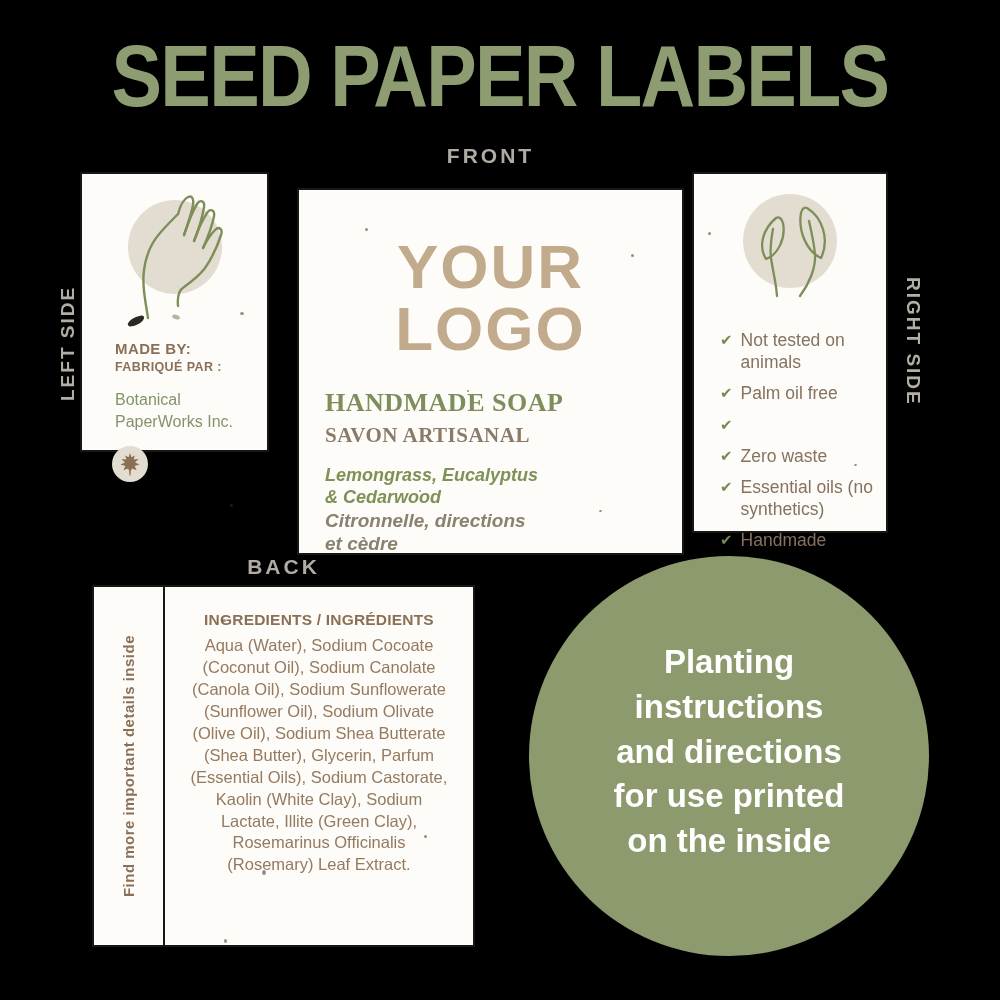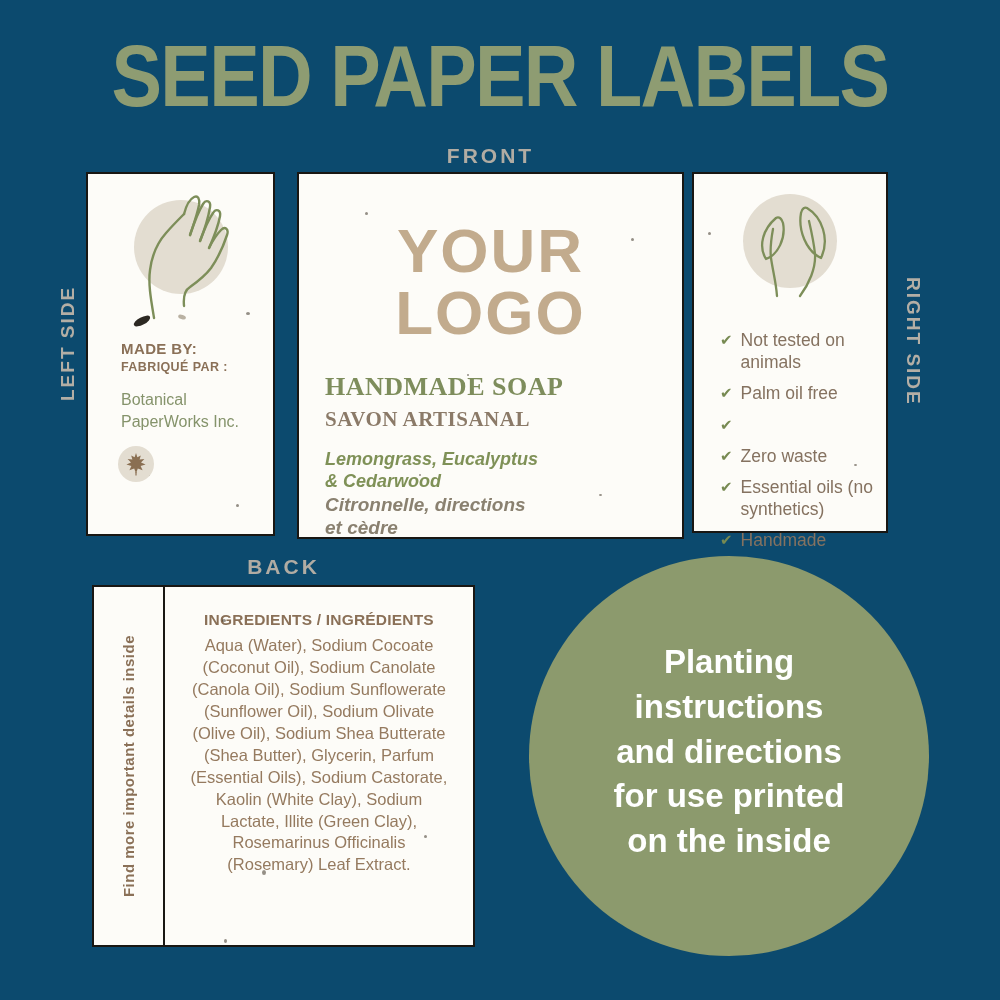--- a/index.html
+++ b/index.html
@@ -2,21 +2,21 @@
 <html><head>
 <meta charset="utf-8">
 <style>
   * { margin:0; padding:0; box-sizing:border-box; }
   html,body { width:1000px; height:1000px; }
   body {
     font-family:"Liberation Sans", sans-serif;
     background:#f2efe8;
     position:relative; overflow:hidden;
   }
-  .canvas { position:absolute; inset:0; width:1000px; height:1000px; background:#0c4a6e; }
+  .canvas { position:absolute; inset:0; width:1000px; height:1000px; background:#000000; }
 
   
   .main-title {
     position:absolute; top:32px; left:0; width:1000px;
     text-align:center; font-weight:bold; font-size:88px; line-height:1;
     color:#8e9c72; letter-spacing:-2px;
     transform:scaleX(0.86); transform-origin:center;
     white-space:nowrap;
   }
   .section-label {
@@ -30,22 +30,22 @@
     font-size:19px; letter-spacing:2px; writing-mode:vertical-rl;
     height:150px; display:flex; align-items:center; justify-content:center;
   }
   .side-label.left  { left:57px; top:268px; transform:rotate(180deg); }
   .side-label.right { left:902px; top:266px; }
 
   
   .panel {
     position:absolute; background:#fdfcf8; border:2px solid #191713;
   }
-  .panel-left  { left:86px;  top:172px; width:189px; height:364px; }
-  .panel-front { left:297px; top:172px; width:387px; height:367px; }
+  .panel-left  { left:80px;  top:172px; width:189px; height:280px; }
+  .panel-front { left:297px; top:188px; width:387px; height:367px; }
   .panel-right { left:692px; top:172px; width:196px; height:361px; }
   .panel-back  { left:92px;  top:585px; width:383px; height:362px; display:flex; }
 
   .speck { position:absolute; border-radius:50%; background:rgba(62,52,40,.55); }
 
   
   .icon-wrap { position:relative; }
   .icon-circle {
     border-radius:50%; background:#e3ddd1;
     position:absolute; top:0; left:50%; transform:translateX(-50%);

